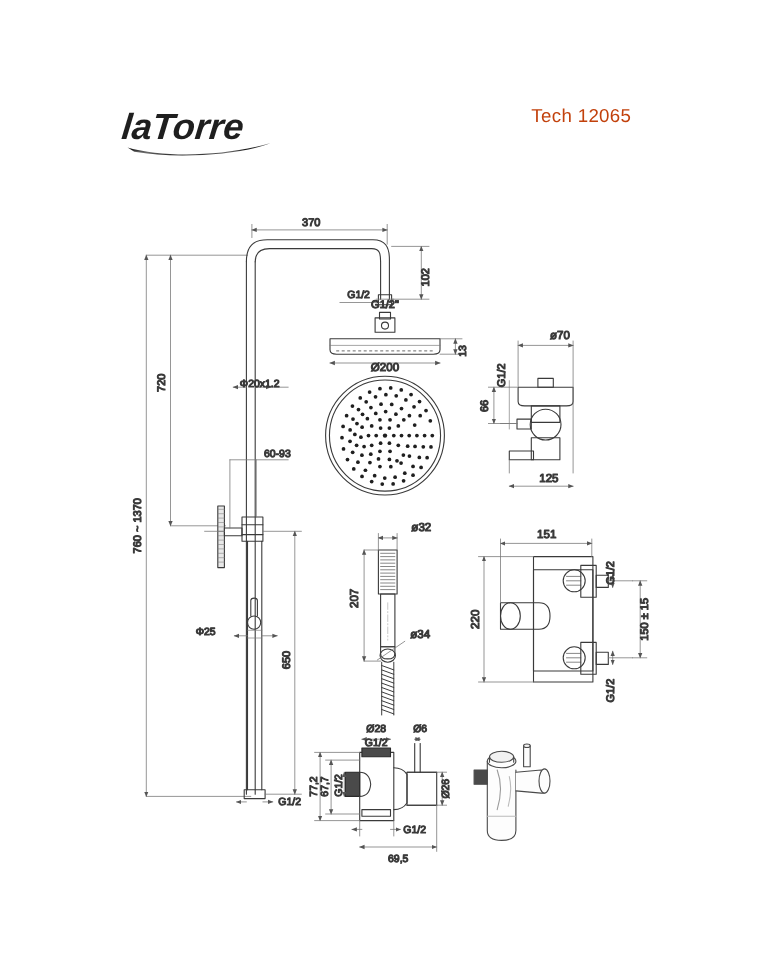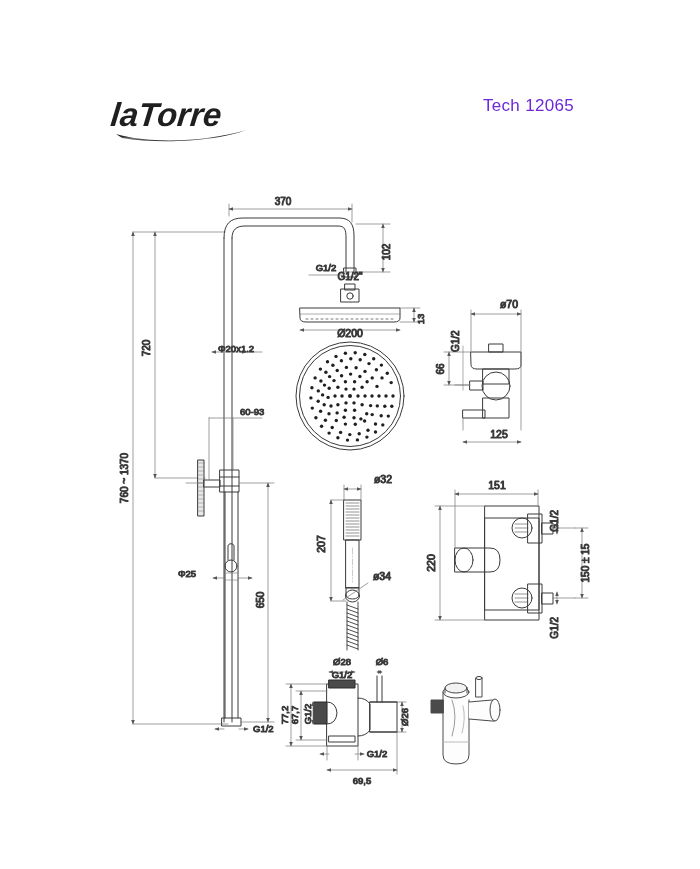--- a/index.html
+++ b/index.html
@@ -25,21 +25,21 @@
     top: 0;
     width: 700px;
     height: 869px;
   }
   .hdr-title {
     position: absolute;
     left: 483px;
     top: 96px;
     font-size: 17px;
     letter-spacing: 0.3px;
-    color: #6d28d9;
+    color: #c2410c;
     white-space: nowrap;
   }
   #logo {
     position: absolute;
     left: 110px;
     top: 86px;
     width: 160px;
     height: 60px;
   }
   svg text {

